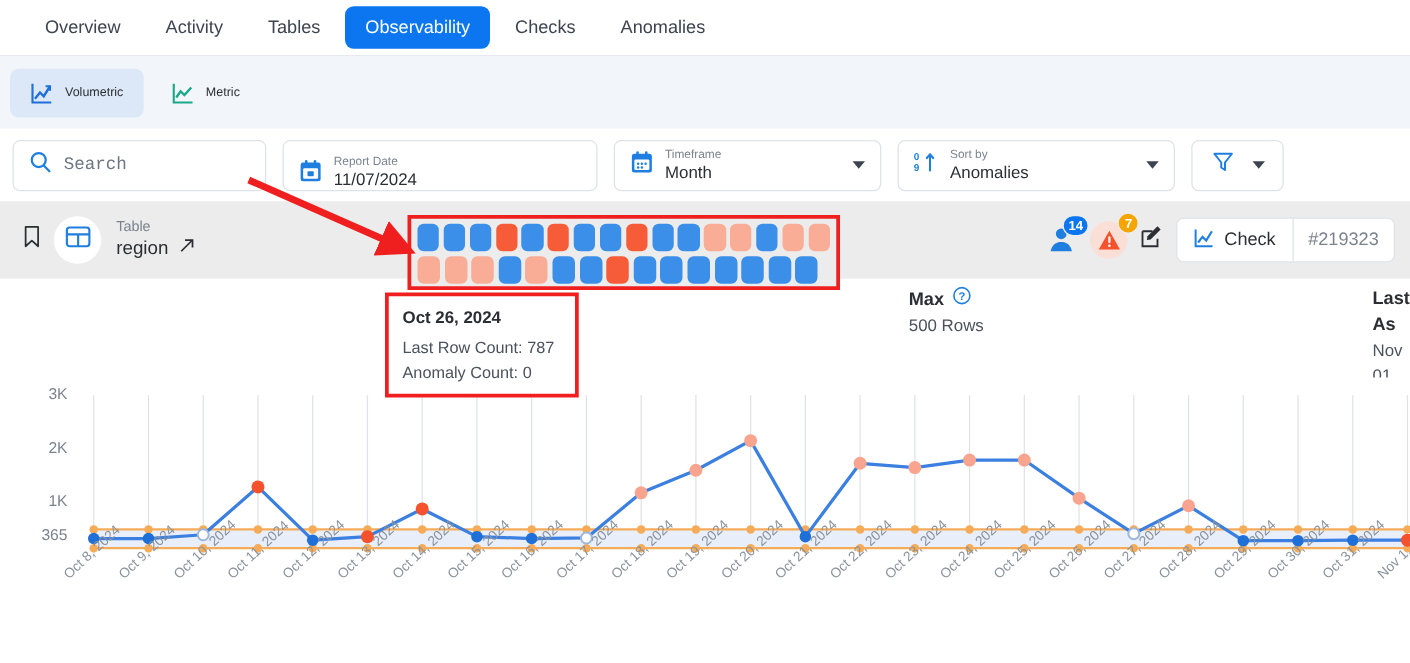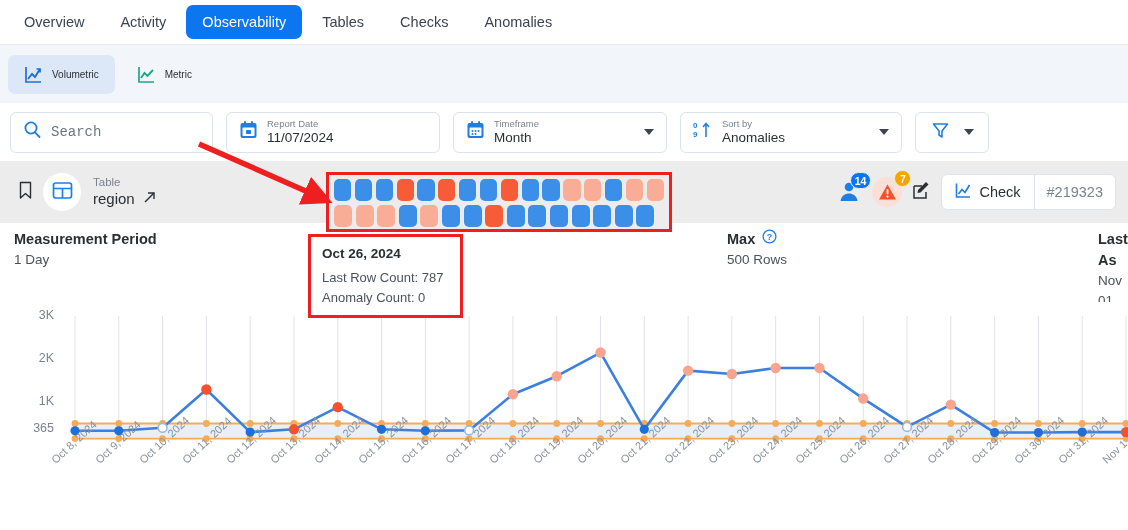--- a/index.html
+++ b/index.html
@@ -9,21 +9,21 @@
     background: #ffffff;
     overflow: hidden;
     color: #2b2f33;
   }
   #app { position: relative; width: 1128px; height: 530px; }
 
   
   .topnav {
     height: 45px; background: #ffffff;
     display: flex; align-items: center;
-    padding-left: 8px; gap: 4px;
+    padding-left: 20px; gap: 4px;
     border-bottom: 1px solid #e6eaee;
   }
   .topnav .tab {
     font-size: 14.5px; color: #3c4450;
     padding: 9px 16px; border-radius: 7px;
     white-space: nowrap; cursor: pointer;
   }
   .topnav .tab.active { background: #0b76ef; color: #ffffff; font-weight: 500; }
 
   
@@ -46,21 +46,21 @@
     display: flex; align-items: center;
     padding: 0 10px; gap: 13px;
   }
   .field {
     height: 41px; background: #ffffff;
     border: 1px solid #dde3e9; border-radius: 6px;
     display: flex; align-items: center; gap: 9px;
     padding: 0 12px; position: relative; cursor: pointer;
   }
   .field.search  { width: 203px; font-family: Liberation Mono, monospace; }
-  .field.report  { width: 214px; }
+  .field.report  { width: 252px; align-items: flex-end; }
   .field.tframe  { width: 214px; }
   .field.sortby  { width: 222px; }
   .field.funnel  { width: 74px; justify-content: center; gap: 14px; }
   .field .stack { display: flex; flex-direction: column; line-height: 1.15; }
   .field .lbl  { font-size: 9.5px; color: #7a838e; }
   .field .val  { font-size: 13.5px; color: #2b2f33; }
   .field .ph   { font-size: 14px; color: #6c7682; }
   .caret {
     width: 0; height: 0; margin-left: auto;
     border-left: 5px solid transparent; border-right: 5px solid transparent;
@@ -161,22 +161,22 @@
   }
 </style>
 </head>
 <body>
 
 <div id="app">
 
   <div class="topnav">
     <div class="tab">Overview</div>
     <div class="tab">Activity</div>
+    <div class="tab">Tables</div>
     <div class="tab active">Observability</div>
-    <div class="tab">Tables</div>
     <div class="tab">Checks</div>
     <div class="tab">Anomalies</div>
   </div>
 
   <div class="subnav">
     <div class="subtab active">
       <span>
         <svg width="19" height="19" viewBox="0 0 19 19">
           <path d="M2 2 L2 17 L17 17" stroke="#1f6fd8" stroke-width="1.7" fill="none"></path>
           <path d="M4 14 L8 9 L11 12 L16 4" stroke="#1f6fd8" stroke-width="1.9" fill="none"></path>
@@ -369,26 +369,20 @@
         <div class="sq" style="background: rgb(59, 143, 232);"></div>
         <div class="sq" style="background: rgb(59, 143, 232);"></div>
         <div class="sq" style="background: rgb(59, 143, 232);"></div>
         <div class="sq" style="background: rgb(59, 143, 232);"></div>
         <div class="sq" style="background: rgb(59, 143, 232);"></div>
         <div class="sq" style="background: rgb(59, 143, 232);"></div>
       </div>
   </div>
 
   <div class="stats">
-    <div class="stat" style="left:14px;">
-      <div class="t">
-          <span>Measurement Period</span>
-        </div>
-      <div class="s">1 Day</div>
-    </div>
     <div class="stat" style="left:727px;">
       <div class="t">
         <span>Max</span>
         <span>
           <svg width="15" height="15" viewBox="0 0 15 15">
             <circle cx="7.5" cy="7.5" r="6.4" stroke="#1f7fe0" stroke-width="1.3" fill="none"></circle>
             <text x="7.5" y="11" text-anchor="middle" font-family="Liberation Sans, sans-serif" font-size="9" fill="#1f7fe0">?</text>
           </svg>
         </span>
       </div>

